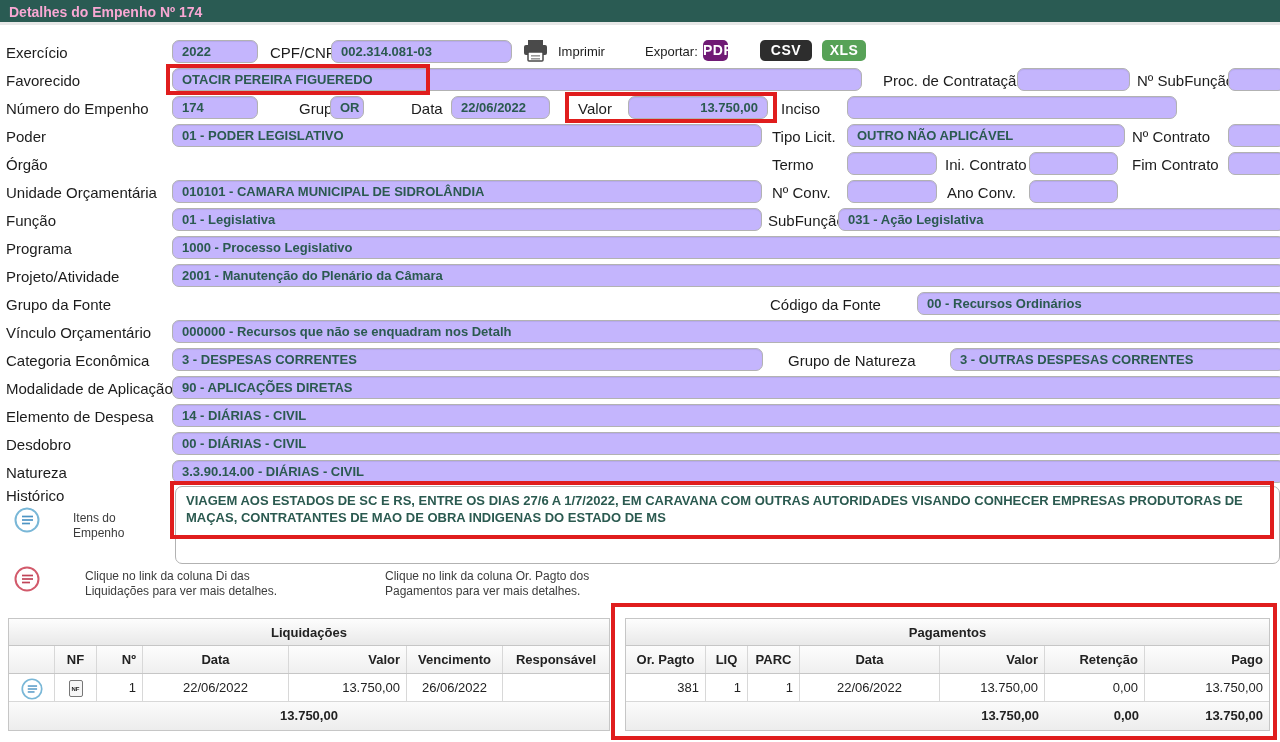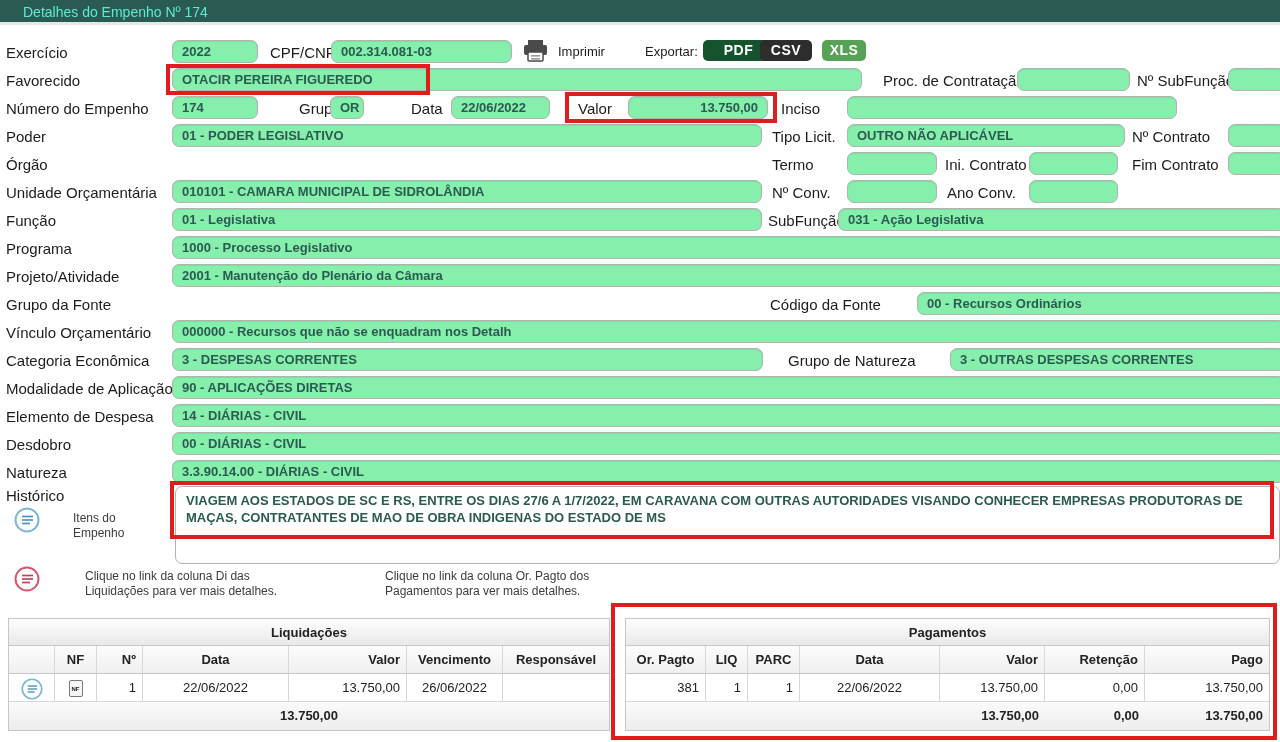--- a/index.html
+++ b/index.html
@@ -2,24 +2,24 @@
 <html><head>
 <meta charset="utf-8">
 <style>
   * { box-sizing: border-box; margin: 0; padding: 0; }
   html,body { background:#fff; }
   body { font-family: "Liberation Sans", sans-serif; }
   #app { position:relative; width:1280px; height:742px; overflow:hidden; background:#fff; }
 
   .topbar { position:absolute; left:0; top:0; width:1280px; height:25px;
             background:#2a5b53; border-bottom:3px solid #e7e7e7; }
-  .topbar .title { color:#5eead4; font-weight:normal; font-size:14px; line-height:25px; padding-left:23px; }
+  .topbar .title { color:#f9a8d4; font-weight:bold; font-size:14px; line-height:25px; padding-left:9px; }
 
   .lbl { position:absolute; font-size:15px; color:#1c1c1c; white-space:nowrap; }
-  .fld { position:absolute; height:23px; background:#86efac; border:1px solid #b2b2b2; border-radius:7px;
+  .fld { position:absolute; height:23px; background:#c4b5fd; border:1px solid #b2b2b2; border-radius:7px;
          font-size:13px; font-weight:bold; color:#2b5a50; line-height:21px; padding:0 9px;
          white-space:nowrap; overflow:hidden; box-shadow: inset 0 1px 1px rgba(0,0,0,.07); }
   .fld.r { text-align:right; }
   .area { position:absolute; background:#fff; border:1px solid #b2b2b2; border-radius:7px;
           font-size:13px; font-weight:bold; color:#2b5a50; line-height:17px; padding:5px 10px; overflow:hidden; }
 
   .hl { position:absolute; border:4px solid #e01d1d; z-index:6; pointer-events:none; }
 
   .tool-text { position:absolute; font-size:13px; color:#1c1c1c; white-space:nowrap; }
   .badge { position:absolute; height:21px; line-height:21px; border-radius:5px; color:#fff;
@@ -63,21 +63,21 @@
     <svg width="27" height="24" viewBox="0 0 27 24">
       <rect x="6" y="1" width="15" height="5" fill="#4a4a4a"></rect>
       <rect x="2" y="6" width="23" height="10" rx="2" fill="#4a4a4a"></rect>
       <rect x="6" y="13" width="15" height="9" rx="1" fill="#fff" stroke="#4a4a4a" stroke-width="1.5"></rect>
       <rect x="9" y="16" width="9" height="1.6" fill="#9a9a9a"></rect>
       <rect x="9" y="19" width="9" height="1.6" fill="#9a9a9a"></rect>
     </svg>
   </span>
   <span class="tool-text" style="left:558px;top:44px;cursor:pointer">Imprimir</span>
   <span class="tool-text" style="left:645px;top:44px">Exportar:</span>
-  <div class="badge" style="left:703px;top:40px;width:71px;background:#14532d">PDF</div>
+  <div class="badge" style="left:703px;top:40px;width:25px;background:#701a75">PDF</div>
   <div class="badge" style="left:760px;top:40px;width:52px;background:#2d2d2d">CSV</div>
   <div class="badge" style="left:822px;top:40px;width:44px;background:#57a257">XLS</div>
 
   <span class="lbl" style="left:6px;top:72px">Favorecido</span>
   <div class="fld" style="left:172px;top:68px;width:690px">OTACIR PEREIRA FIGUEREDO</div>
   <div class="hl" style="left:166px;top:64px;width:264px;height:31px"></div>
   <span class="lbl" style="left:883px;top:72px">Proc. de Contratação</span>
   <div class="fld" style="left:1017px;top:68px;width:113px"></div>
   <span class="lbl" style="left:1137px;top:72px">Nº SubFunção</span>
   <div class="fld" style="left:1228px;top:68px;width:57px"></div>

